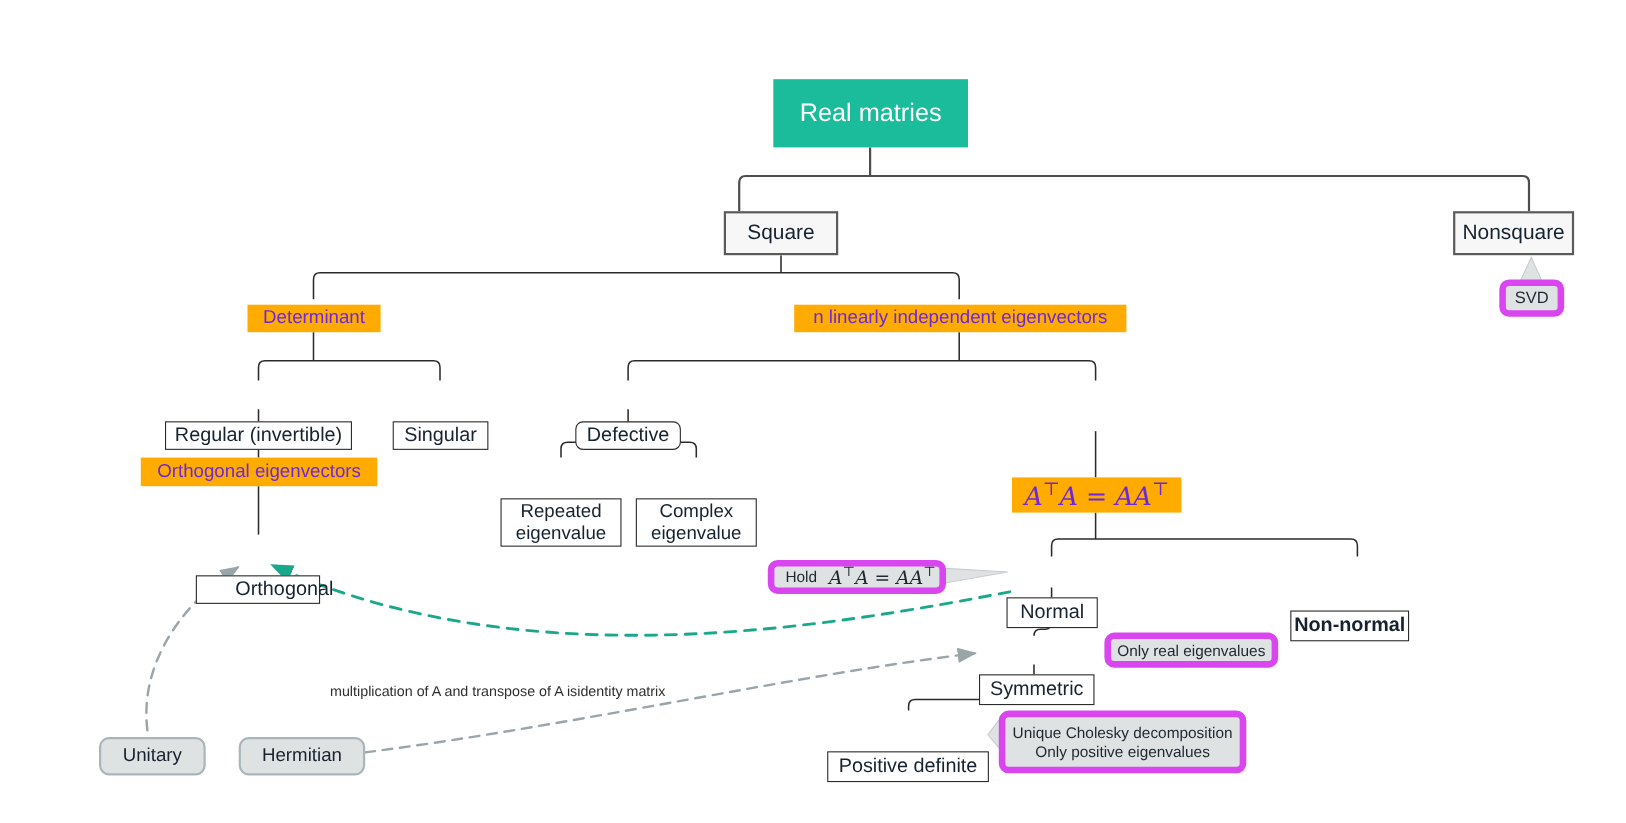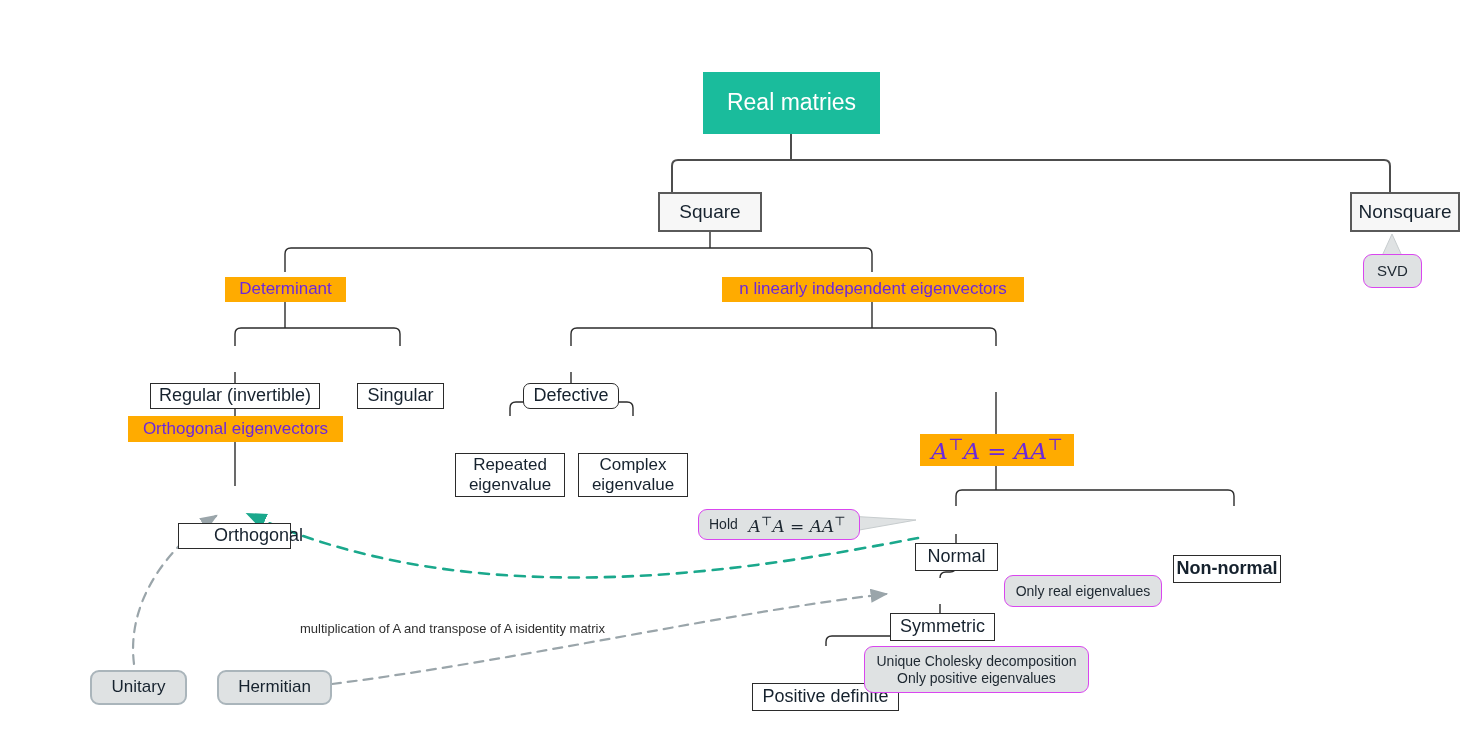--- a/index.html
+++ b/index.html
@@ -68,21 +68,21 @@
     border: none;
   }
   .n-orange.math {
     font-family: "DejaVu Serif", serif;
     font-style: italic;
     font-size: 23px;
   }
   
   .n-callout {
     background: #dfe2e3;
-    border: 1px solid #d946ef;
+    border: 6px solid #d946ef;
     border-radius: 9px;
     font-size: 14px;
     color: #1d2730;
     padding: 0 10px;
   }
   .n-chip {
     background: #dfe2e3;
     border: 2px solid #aab5bb;
     border-radius: 9px;
     font-size: 17px;
@@ -173,21 +173,21 @@
   </svg>
 
   <div class="node n-root" style="left:703px; top:72px; width:177px; height:62px;">
     <span>Real matries</span>
   </div>
 
   <div class="node n-strong" style="left:658px; top:192px; width:104px; height:40px;">
     <span>Square</span>
   </div>
 
-  <div class="node n-strong" style="left:1350px; top:192px; width:110px; height:40px;">
+  <div class="node n-strong" style="left:1321px; top:192px; width:110px; height:40px;">
     <span>Nonsquare</span>
   </div>
 
   <div class="node n-callout" style="left:1363px; top:254px; width:59px; height:34px; font-size:15px;">
     <span>SVD</span>
   </div>
 
   <div class="node n-orange" style="left:225px; top:277px; width:121px; height:25px;">
     <span>Determinant</span>
   </div>
@@ -257,20 +257,20 @@
 
   <div class="node n-callout callout-left" style="left:698px; top:509px; width:162px; height:31px;">
     <span>Hold</span>
     <span class="math-inline">&nbsp;&nbsp;A<span class="sup-t">⊤</span>A = AA<span class="sup-t">⊤</span></span>
   </div>
 
   <div class="node n-callout" style="left:1004px; top:575px; width:158px; height:32px;">
     <span>Only real eigenvalues</span>
   </div>
 
-  <div class="node n-callout" style="left:864px; top:646px; width:225px; height:47px;">
+  <div class="node n-callout" style="left:908px; top:646px; width:225px; height:57px;">
     <span>Unique Cholesky decomposition
 Only positive eigenvalues</span>
   </div>
 
   <div class="edge-label" style="left:300px; top:621px;">multiplication of A and transpose of A isidentity matrix</div>
 
 </div>
 
 </body></html>

